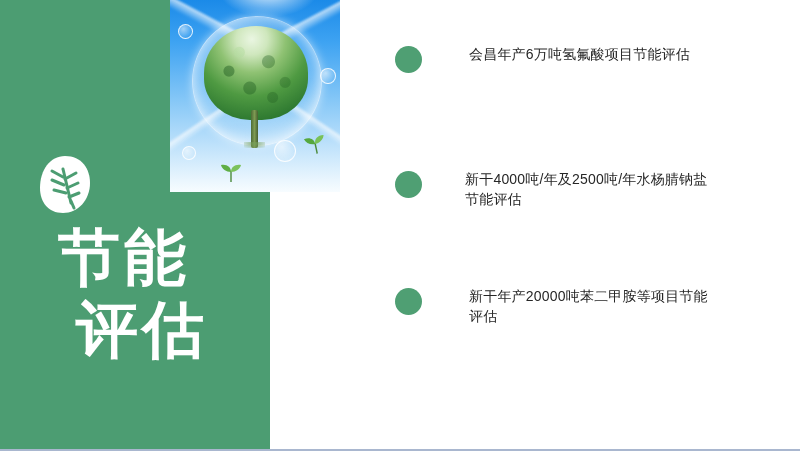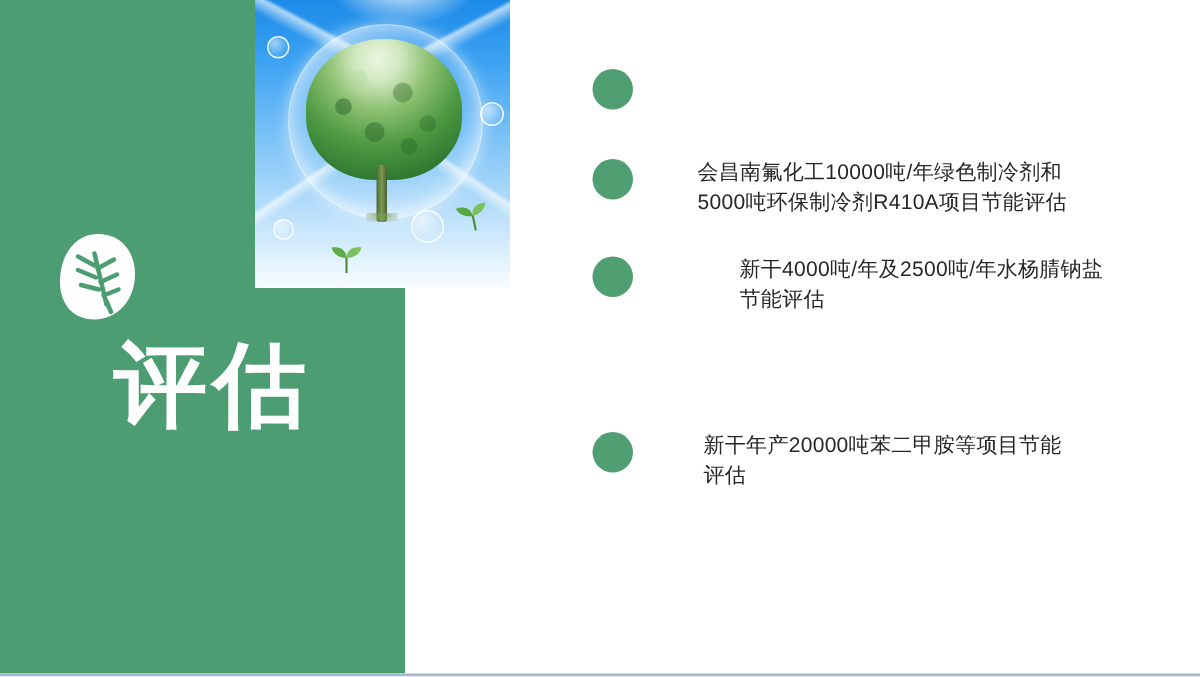--- a/index.html
+++ b/index.html
@@ -238,33 +238,30 @@
       <path d="M26 30 L14 25"></path>
       <path d="M28 38 L16 35"></path>
       <path d="M27 24 L38 18"></path>
       <path d="M29 33 L40 28"></path>
       <path d="M31 42 L41 38"></path>
     </g>
     <path d="M33 46 L36 53" stroke="#4c9d72" stroke-width="3" fill="none" stroke-linecap="round"></path>
   </svg>
 
   <div class="title-block">
+    <div class="title-line">节能</div>
     <div class="title-line second">评估</div>
   </div>
 
   <div class="list" id="bullet-list">
       <div class="list-item" style="top: 46px;">
         <div class="bullet"></div>
+        <div class="item-text indent">会昌年产6万吨氢氟酸项目节能评估</div>
       </div>
-      <div class="list-item" style="top: 106px;">
-        <div class="bullet"></div>
-        <div class="item-text">会昌南氟化工10000吨/年绿色制冷剂和
-5000吨环保制冷剂R410A项目节能评估</div>
-      </div>
-      <div class="list-item" style="top: 171px; gap: 28px;">
+      <div class="list-item" style="top: 171px;">
         <div class="bullet"></div>
         <div class="item-text">新干4000吨/年及2500吨/年水杨腈钠盐
 节能评估</div>
       </div>
       <div class="list-item" style="top: 288px;">
         <div class="bullet"></div>
         <div class="item-text indent">新干年产20000吨苯二甲胺等项目节能
 评估</div>
       </div>
     </div>

